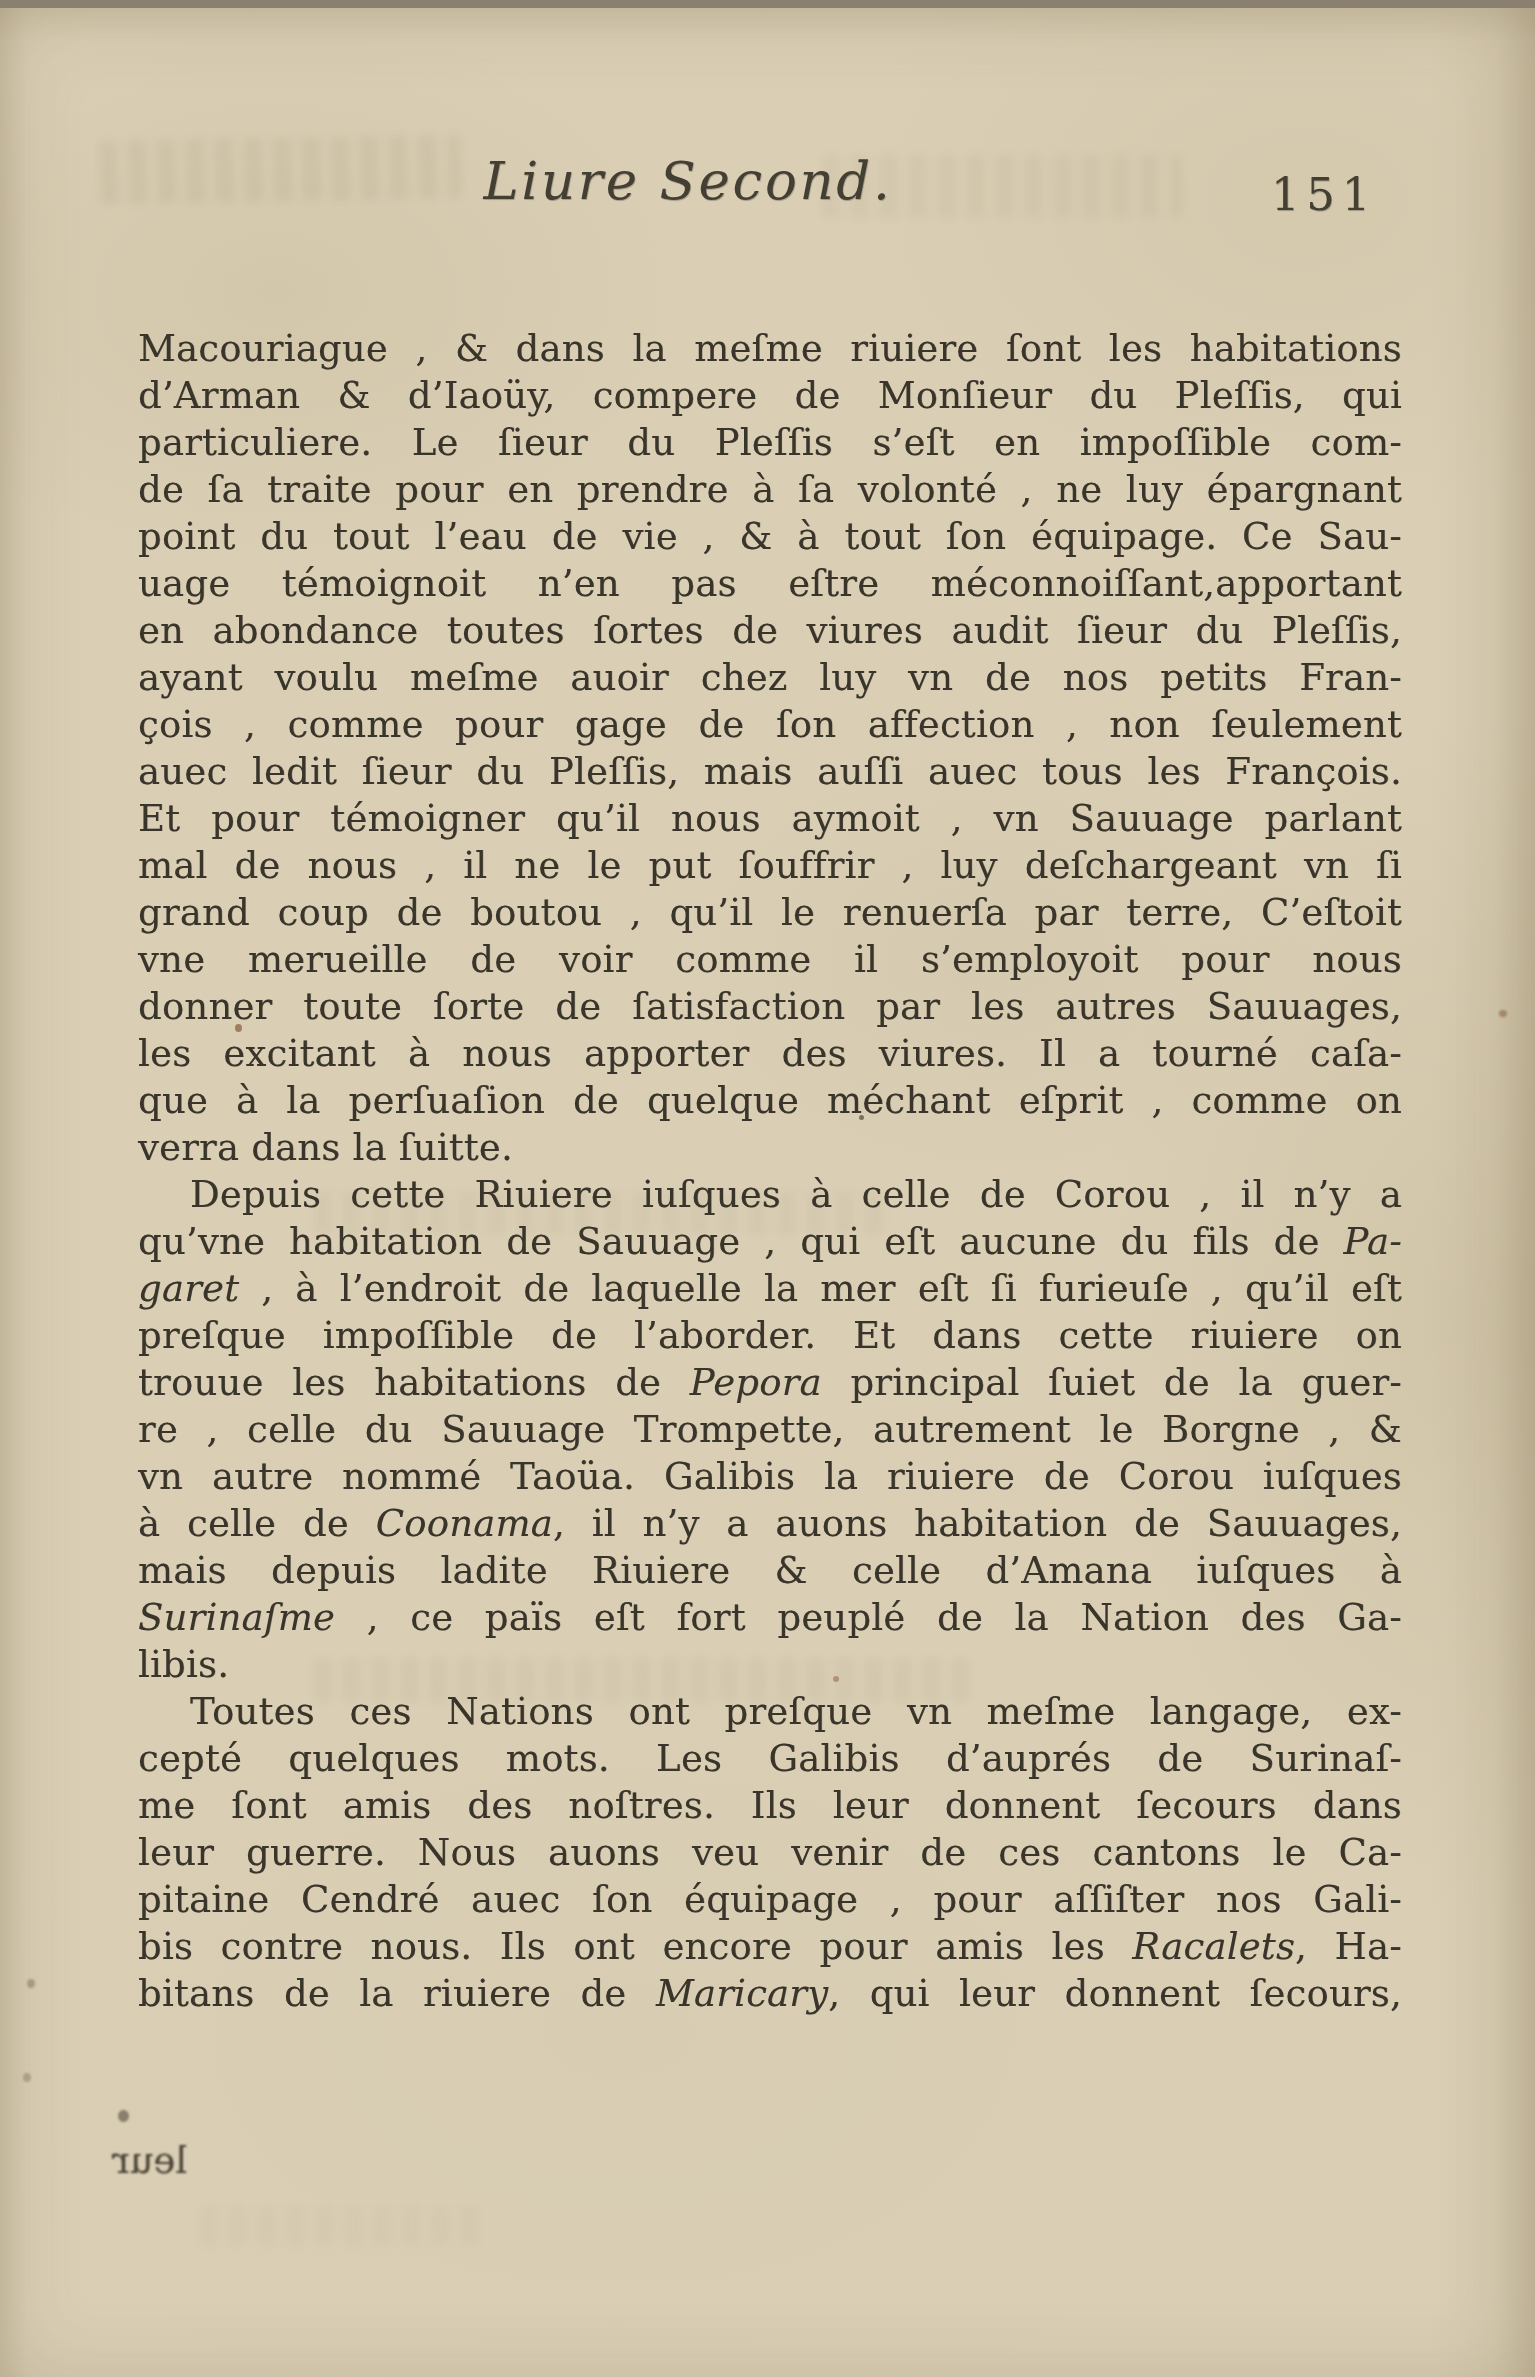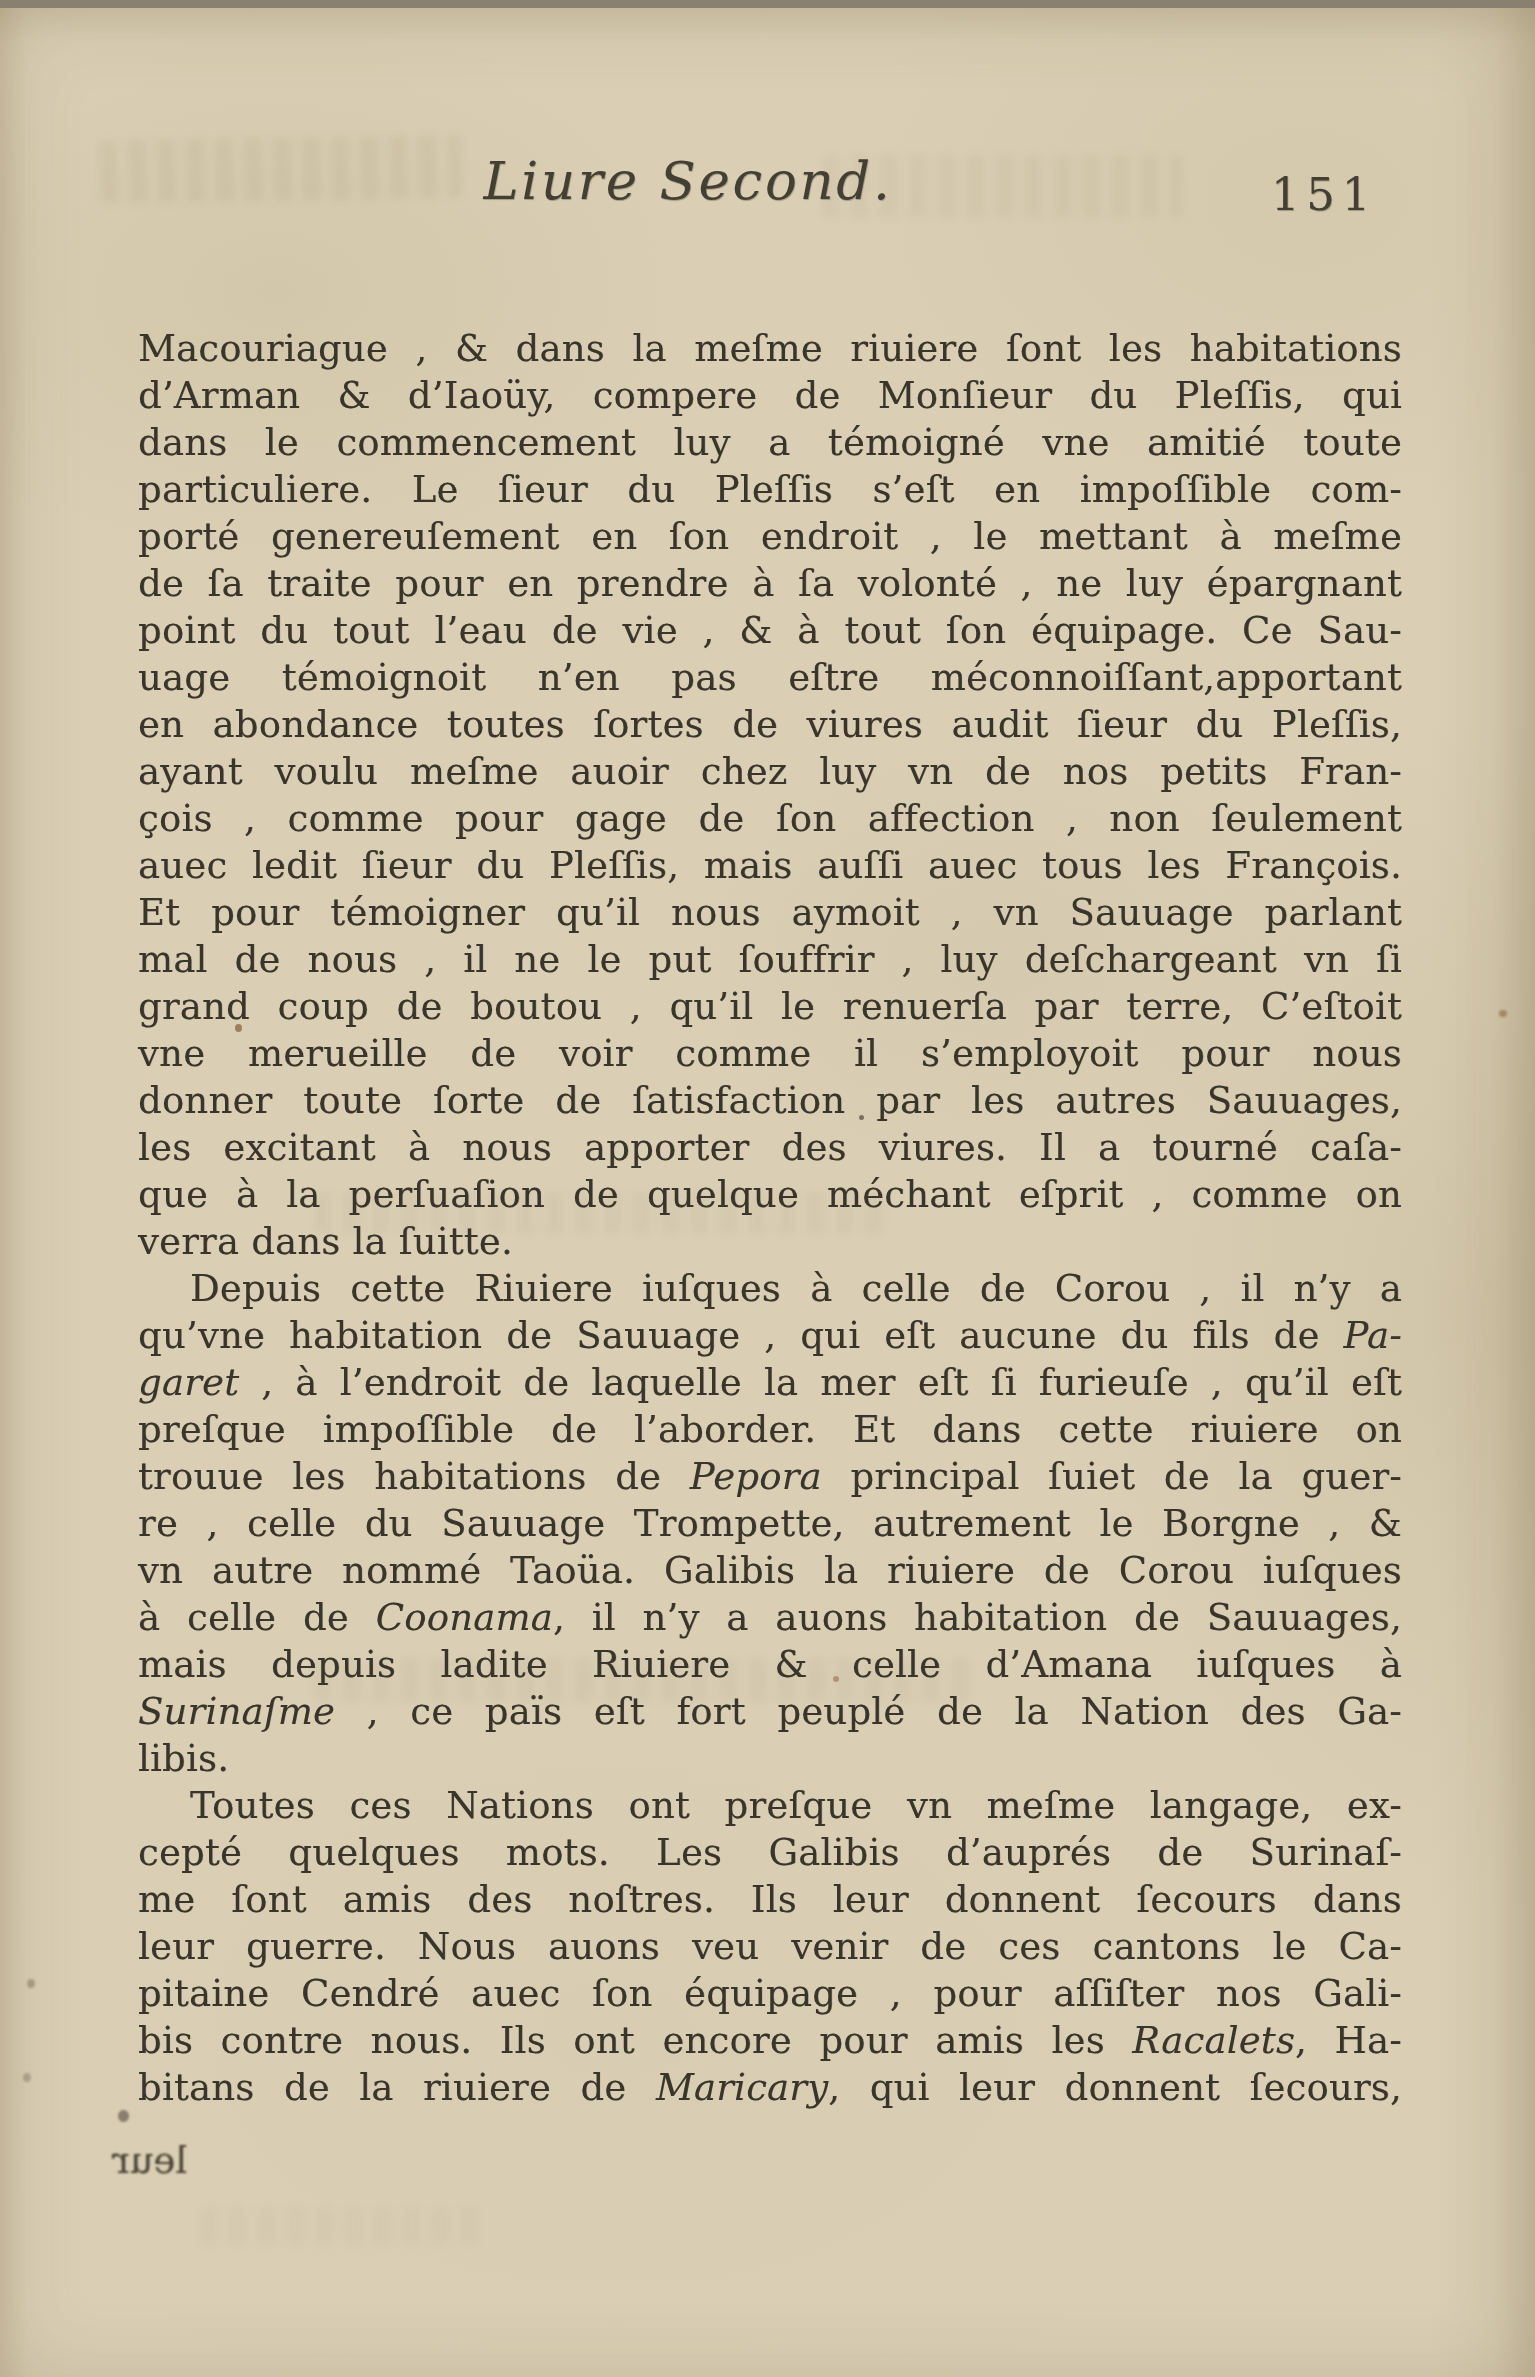--- a/index.html
+++ b/index.html
@@ -87,23 +87,21 @@
   <div class="smudge sm4"></div>
   <div class="smudge sm5"></div>
 
   <div class="htitle">Liure Second.</div>
 
   <div class="pagenum">151</div>
 
   <div class="bodyblock" id="bodyblock">
       <div class="line"><span>Macouriague , &amp; dans la meſme riuiere ſont les habitations</span></div>
       <div class="line"><span>d’Arman &amp; d’Iaoüy, compere de Monſieur du Pleſſis, qui</span></div>
-      <div class="line"><span>dans le commencement luy a témoigné vne amitié toute</span></div>
       <div class="line"><span>particuliere.  Le ſieur du Pleſſis s’eſt en impoſſible com-</span></div>
-      <div class="line"><span>porté genereuſement en ſon endroit , le mettant à meſme</span></div>
       <div class="line"><span>de ſa traite pour en prendre à ſa volonté , ne luy épargnant</span></div>
       <div class="line"><span>point du tout l’eau de vie , &amp; à tout ſon équipage. Ce Sau-</span></div>
       <div class="line"><span>uage témoignoit n’en pas eſtre méconnoiſſant,apportant</span></div>
       <div class="line"><span>en abondance toutes ſortes de viures audit ſieur du Pleſſis,</span></div>
       <div class="line"><span>ayant voulu meſme auoir chez luy vn de nos petits Fran-</span></div>
       <div class="line"><span>çois , comme pour gage de ſon affection , non ſeulement</span></div>
       <div class="line"><span>auec ledit ſieur du Pleſſis, mais auſſi auec tous les François.</span></div>
       <div class="line"><span>Et pour témoigner qu’il nous aymoit , vn Sauuage parlant</span></div>
       <div class="line"><span>mal de nous , il ne le put ſouffrir , luy deſchargeant vn ſi</span></div>
       <div class="line"><span>grand coup de boutou , qu’il le renuerſa par terre, C’eſtoit</span></div>

